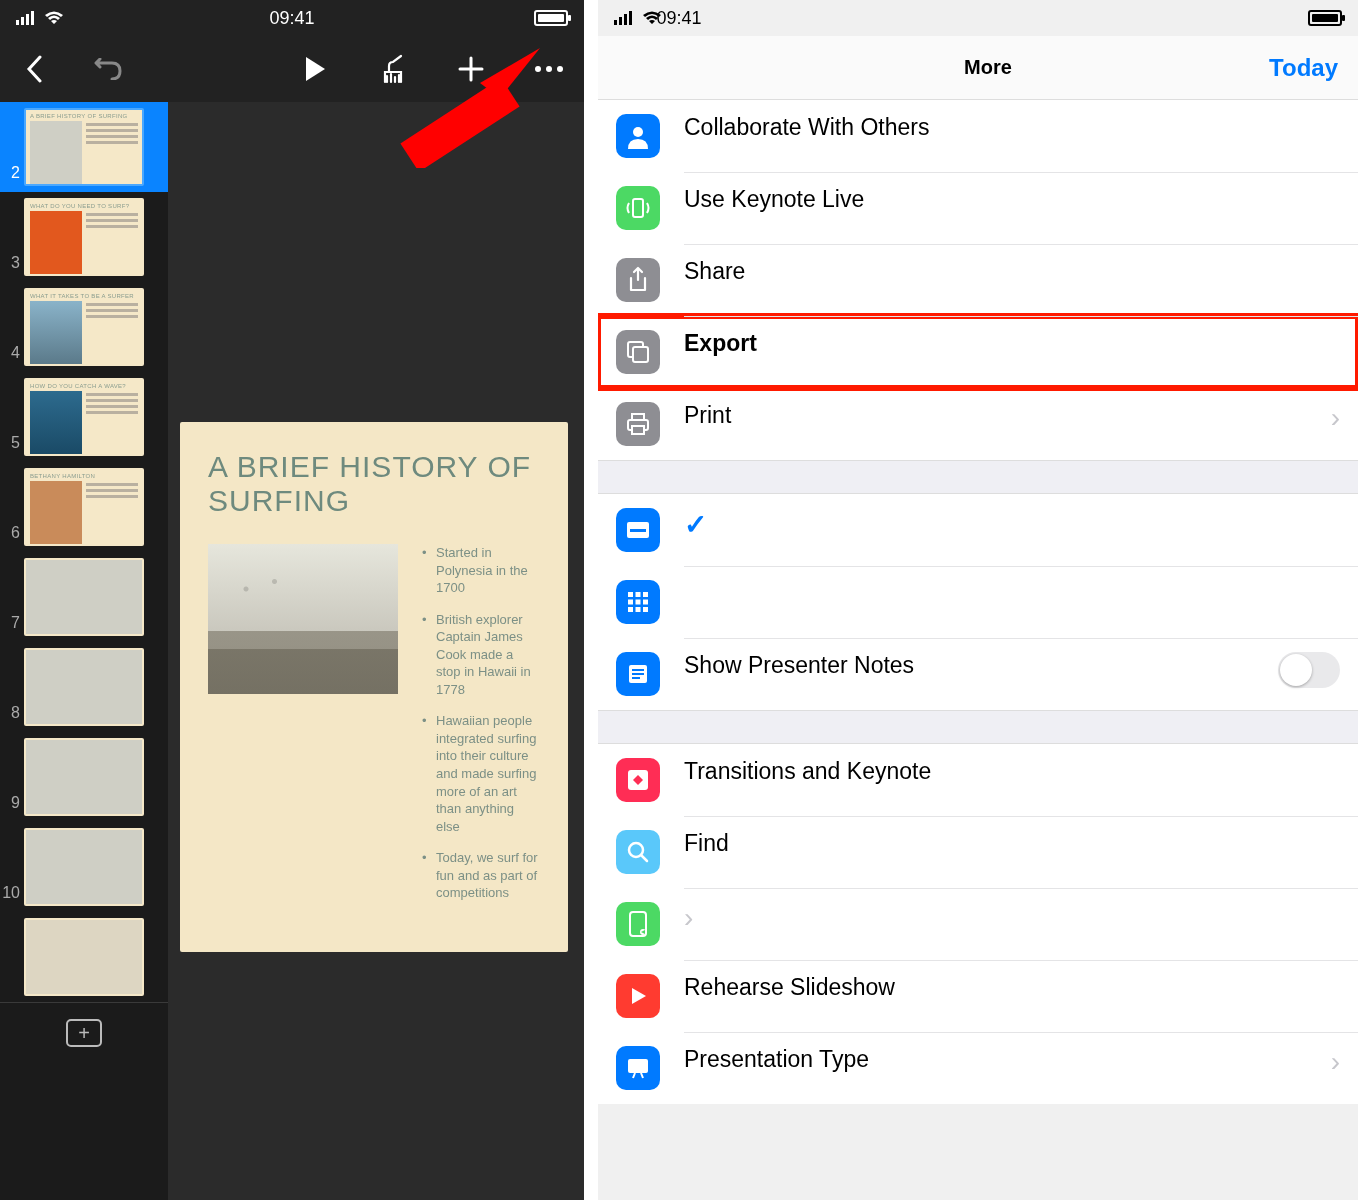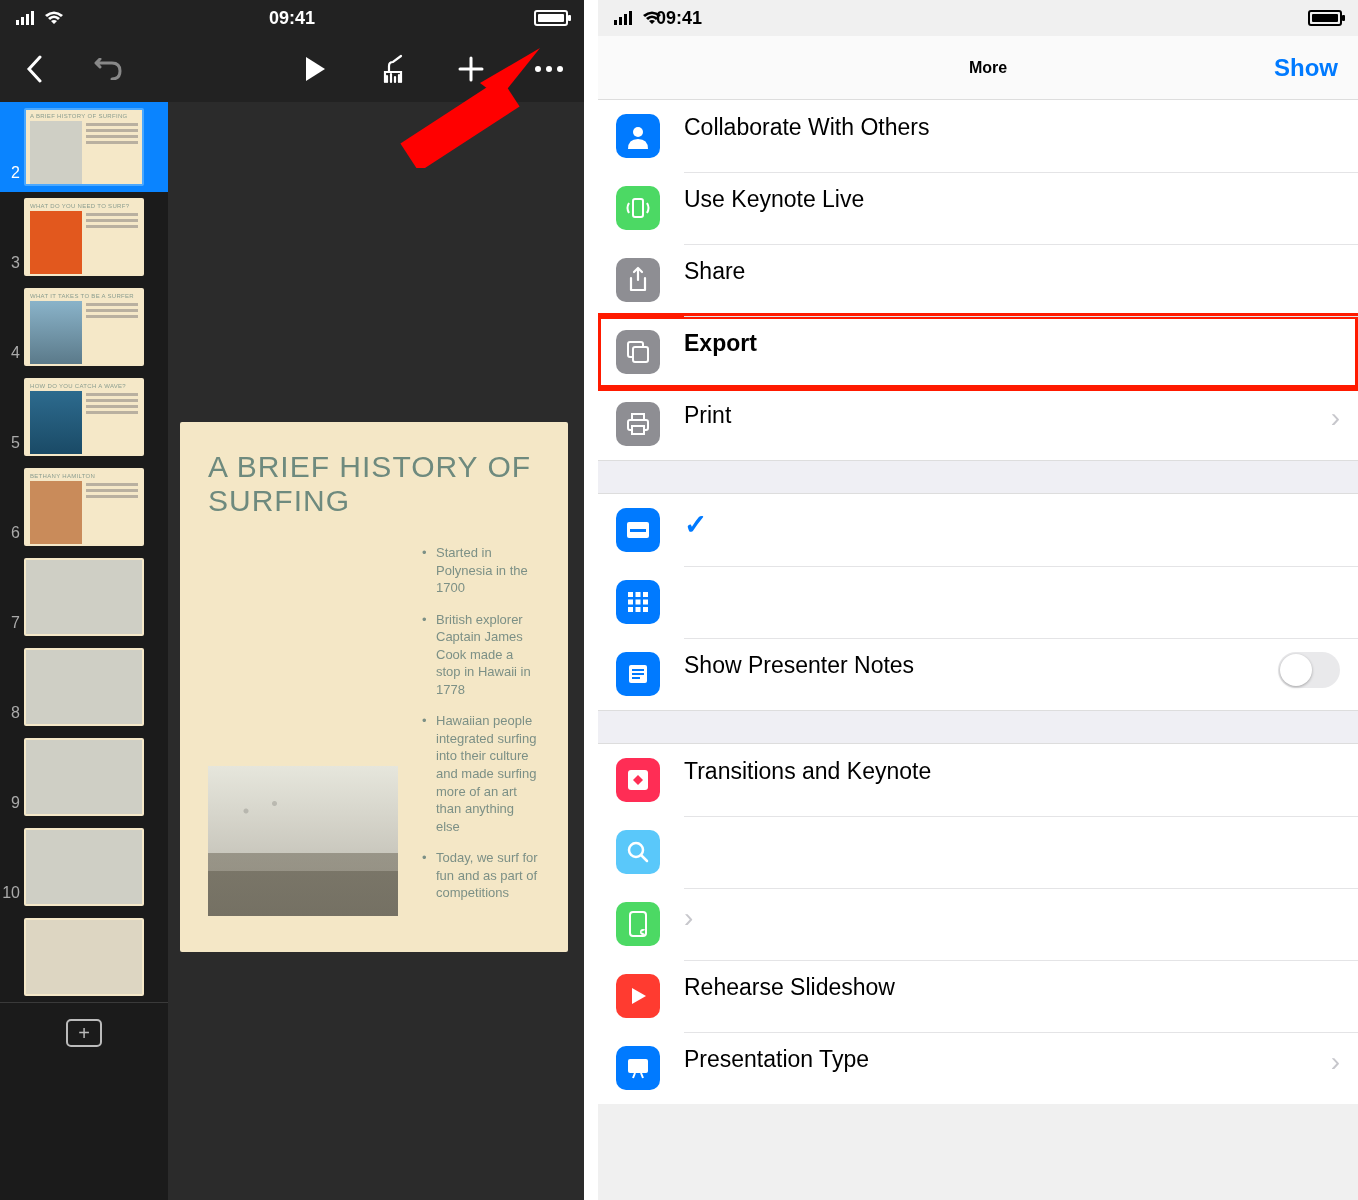--- a/index.html
+++ b/index.html
@@ -20,21 +20,21 @@
   position: relative;
 }
 .statusbar {
   height: 36px;
   display: flex;
   align-items: center;
   justify-content: space-between;
   padding: 0 16px;
   color: #fff;
   font-size: 18px;
-  font-weight: 700;
+  font-weight: 400;
 }
 .statusbar .time { position:absolute; left:0; right:0; text-align:center; }
 .sb-left, .sb-right { display:flex; gap:6px; align-items:center; z-index:2; }
 .sb-right { gap:8px; }
 .bat { width:34px; height:16px; border:2px solid currentColor; border-radius:3px; position:relative; }
 .bat::after { content:""; position:absolute; right:-5px; top:3px; width:3px; height:6px; background:currentColor; border-radius:1px;}
 .bat .fill { position:absolute; inset:2px; background:currentColor; border-radius:1px; }
 
 .toolbar {
   height: 66px;
@@ -123,21 +123,21 @@
   border-radius:2px;
   padding:28px 28px 36px;
 }
 .slide h1 {
   font-weight:300;
   font-size:30px;
   color:#6e8a7e;
   letter-spacing:1px;
   margin-bottom:26px;
 }
-.slide .cols { display:flex; gap:24px;align-items:flex-end; }
+.slide .cols { display:flex; gap:24px; }
 .slide .pic {
   width:190px;
   height:150px;
   background: linear-gradient(#e6e6dc,#c9c7bd 60%,#b4b2a8);
   position:relative;
   overflow:hidden;
 }
 .slide .pic::after{
   content:"";
   position:absolute; inset:0;
@@ -181,21 +181,21 @@
 
 .nav {
   height:64px;
   background:#fafafa;
   border-bottom:1px solid #ddd;
   position:relative;
   display:flex;
   align-items:center;
   justify-content:center;
 }
-.nav .title { font-size:16px; font-weight:700;margin-left:20px; }
+.nav .title { font-size:20px; font-weight:700;margin-left:20px; }
 .nav .done {
   position:absolute; right:20px;
   color:#007aff; font-size:24px; font-weight:600;
 }
 .menu { flex:1; overflow-y:auto; }
 .group { background:#fff; }
 .sep { height:34px; background:#efeff4; border-top:1px solid #ddd; border-bottom:1px solid #ddd; }
 .row {
   display:flex;
   align-items:flex-start;
@@ -458,21 +458,21 @@
     <div class="time">09:41</div>
     <div class="sb-right">
       <div class="bat">
           <div class="fill"></div>
         </div>
     </div>
   </div>
 
   <div class="nav">
     <div class="title">More</div>
-    <div class="done">Show</div>
+    <div class="done">Today</div>
   </div>
 
   <div class="menu">
     <div class="group">
       <div class="row">
         <div class="ico bg-blue" style="background:#007aff">
           <svg width="26" height="26" viewBox="0 0 26 26">
               <circle cx="13" cy="9" r="5" fill="#fff"></circle>
               <path d="M3 26 Q3 16 13 16 Q23 16 23 26 Z" fill="#fff"></path>
             </svg>
@@ -569,20 +569,21 @@
         </div>
         <div class="label">Transitions and Keynote</div>
       </div>
       <div class="row">
         <div class="ico bg-lblue">
           <svg width="24" height="24" viewBox="0 0 24 24">
               <circle cx="10" cy="10" r="7" fill="none" stroke="#fff" stroke-width="2.5"></circle>
               <path d="M15 15 L21 21" stroke="#fff" stroke-width="2.5" stroke-linecap="round"></path>
             </svg>
         </div>
+        <div class="label">Find</div>
       </div>
       <div class="row">
         <div class="ico bg-green2">
           <svg width="22" height="28" viewBox="0 0 22 28">
               <rect x="3" y="2" width="16" height="24" rx="3" fill="none" stroke="#fff" stroke-width="2"></rect>
               <circle cx="16" cy="22" r="3" fill="#fff"></circle>
               <path d="M14 22 L18 20 L18 24 Z" fill="#4cd964"></path>
             </svg>
         </div>
         <div class="chev">›</div>

